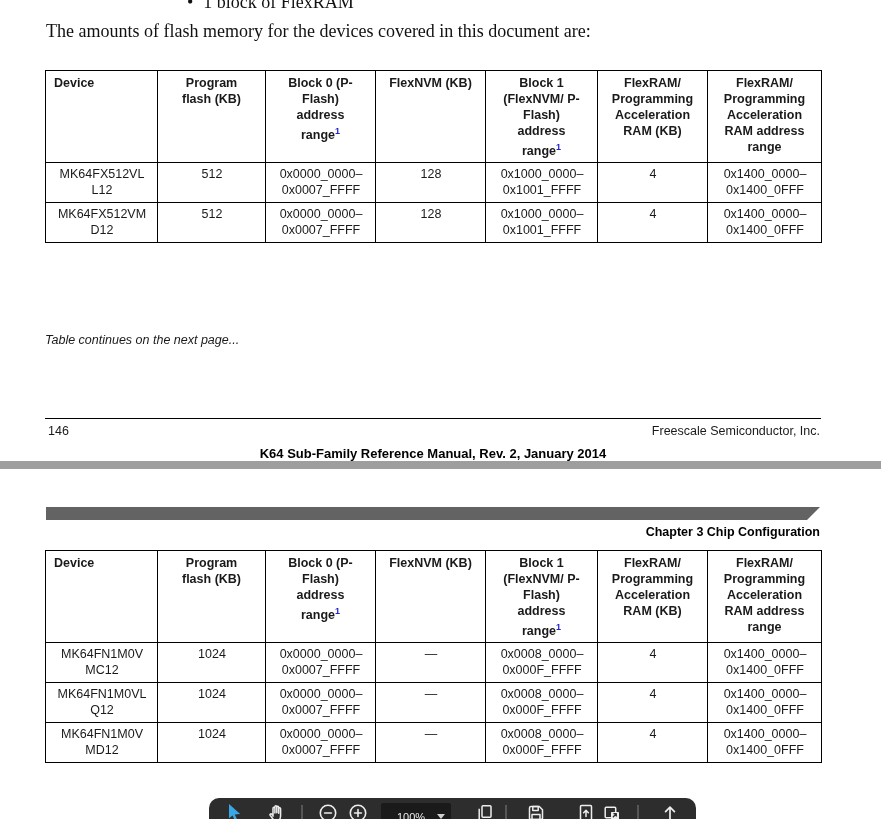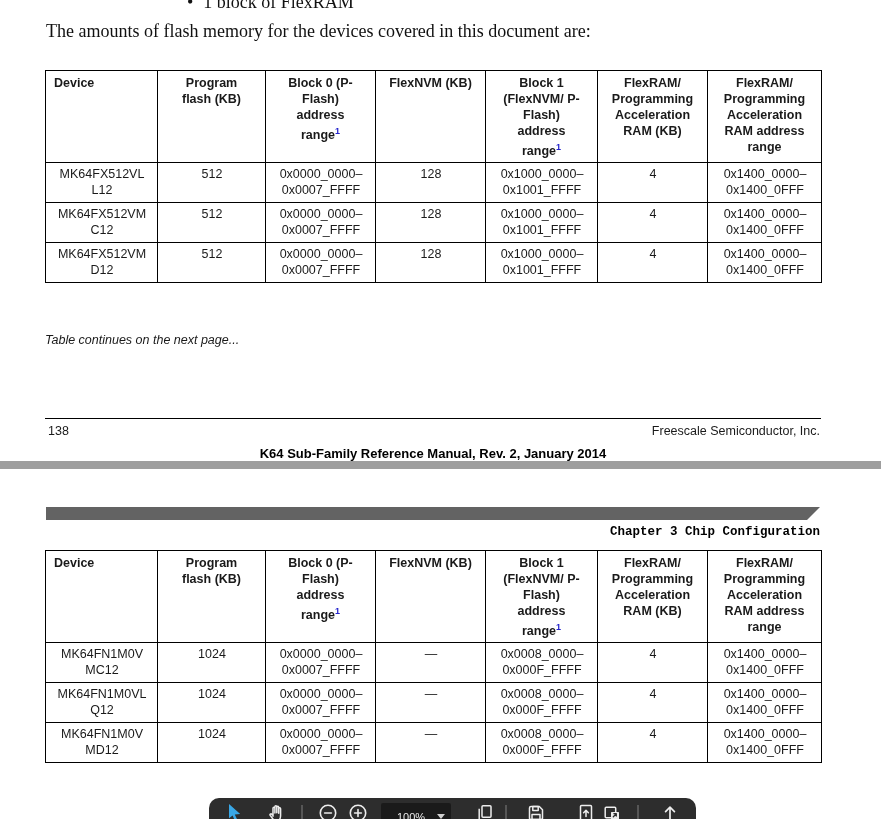--- a/index.html
+++ b/index.html
@@ -83,21 +83,21 @@
     position:absolute;left:0;top:461px;width:881px;height:8px;
     background:#9e9e9e;
   }
   .chapter-bar{
     position:absolute;left:46px;top:507px;width:774px;height:13px;
     background:#636363;
     clip-path:polygon(0 0,100% 0,calc(100% - 13px) 100%,0 100%);
   }
   .chapter-heading{
     position:absolute;right:61px;top:525px;
-    font-weight:bold;font-size:12.5px;color:#000;font-family:Liberation Mono, monospace;
+    font-weight:bold;font-size:12.5px;color:#000;
   }
   
   .pdf-toolbar{
     position:absolute;left:209px;top:798px;width:487px;height:46px;
     background:#2d2d2d;border-radius:10px 10px 0 0;
     z-index:10;
   }
   .tb{position:absolute;top:5px;width:20px;height:20px;cursor:pointer;background:none;border:none;padding:0;}
   .tb svg{display:block;}
   .tb-sep{position:absolute;top:7px;width:2px;height:16px;background:#565656;}
@@ -148,44 +148,35 @@
   <tr>
     <td><span class="device-name">MK64FX512VLL12</span></td>
     <td>512</td>
     <td>0x0000_0000–0x0007_FFFF</td>
     <td>128</td>
     <td>0x1000_0000–0x1001_FFFF</td>
     <td>4</td>
     <td>0x1400_0000–0x1400_0FFF</td>
   </tr>
   <tr>
-    <td><span class="device-name">MK64FX512VMC12</span></td>
-    <td>512</td>
-    <td>0x0000_0000–0x0007_FFFF</td>
-    <td>128</td>
-    <td>0x1000_0000–0x1001_FFFF</td>
-    <td>4</td>
-    <td>0x1400_0000–0x1400_0FFF</td>
-  </tr>
-  <tr>
     <td><span class="device-name">MK64FX512VMD12</span></td>
     <td>512</td>
     <td>0x0000_0000–0x0007_FFFF</td>
     <td>128</td>
     <td>0x1000_0000–0x1001_FFFF</td>
     <td>4</td>
     <td>0x1400_0000–0x1400_0FFF</td>
   </tr>
 </tbody>
   </table>
 
 <div class="continuation">Table continues on the next page...</div>
 <div class="manual-title">K64 Sub-Family Reference Manual, Rev. 2, January 2014</div>
 <div class="footer-rule"></div>
-<div class="page-number">138</div>
+<div class="page-number">146</div>
 <div class="publisher">Freescale Semiconductor, Inc.</div>
 
 <div class="page-band"></div>
 
 <div class="chapter-bar"></div>
 <div class="chapter-heading">Chapter 3 Chip Configuration</div>
 
 <table class="doc-table t2">
   <colgroup>
     <col style="width:112px">

